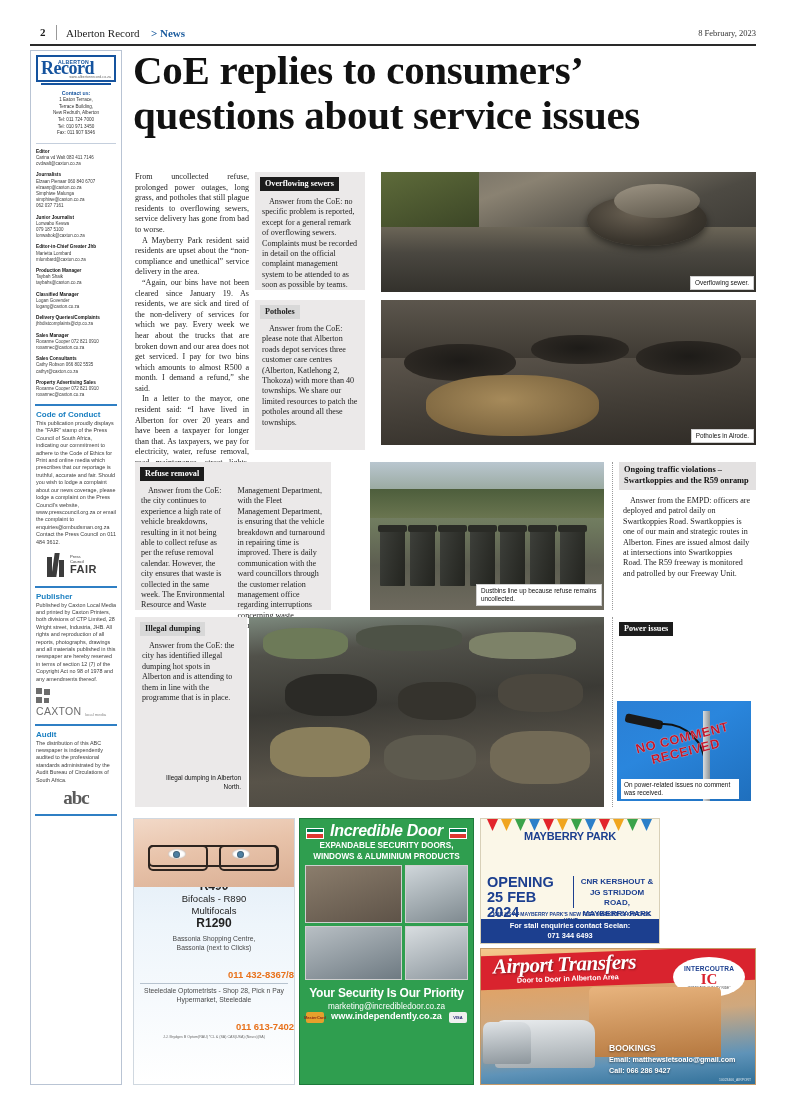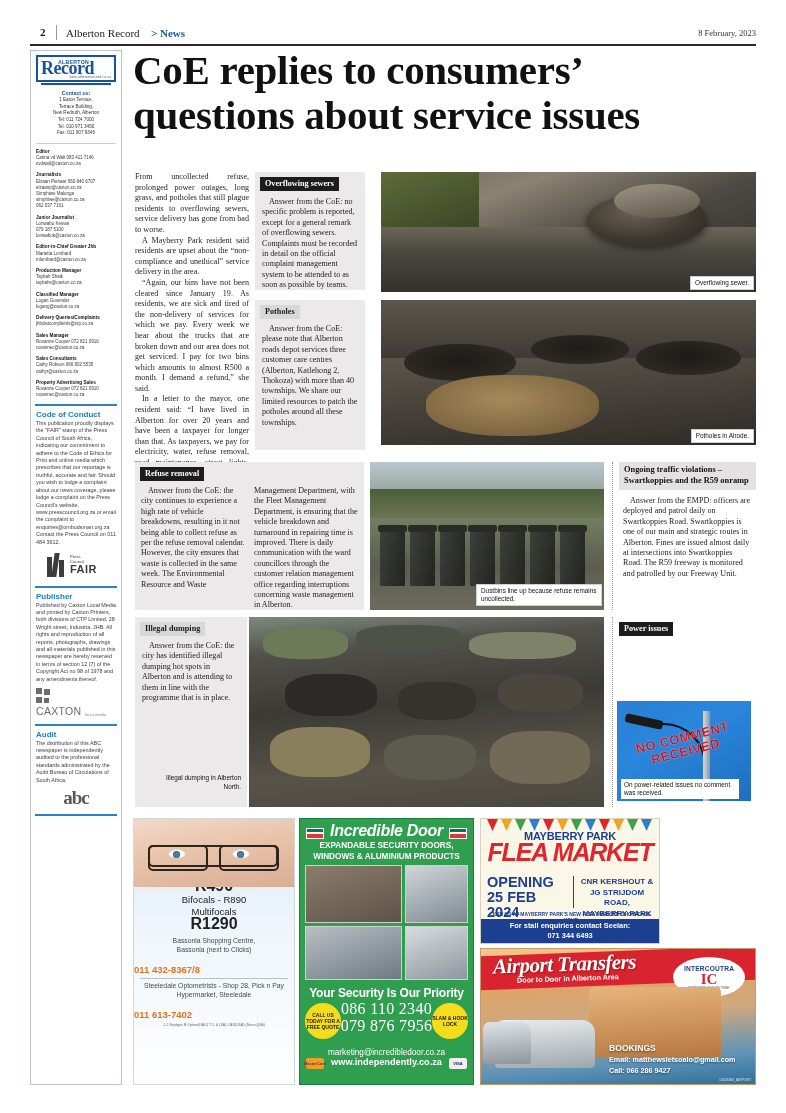--- a/index.html
+++ b/index.html
@@ -291,21 +291,21 @@
     background: radial-gradient(ellipse at 50% 45%, #1d1b18 0%, #2c2823 70%);
   }
   .pot-mud {
     position: absolute; border-radius: 45%;
     background: radial-gradient(ellipse at 45% 40%, #a68a5a 0%, #7d6640 70%, #5a492c 100%);
   }
 
   
   #refuse-panel {
     position: absolute; left: 135px; top: 462px;
-    width: 229px; height: 148px;
+    width: 196px; height: 148px;
     background: #ebe9e9;
   }
   #refuse-panel .qbox-head { margin: 4px 0 0 5px; }
   #refuse-panel .cols {
     display: flex; gap: 9px; padding: 5px 6px 0 6px;
   }
   #refuse-panel .cols > div {
     flex: 1;
     font-family: "Liberation Serif", serif;
     font-size: 8.1px; line-height: 10.4px; color: #1d1d1d;
@@ -497,28 +497,28 @@
     font-size: 12.5px; line-height: 14px; letter-spacing: -.4px;
     margin-top: 3px;
   }
   .optom-sub {
     text-align: center; color: #1a1a1a; font-weight: bold;
     font-size: 10.5px; margin-top: 3px; letter-spacing: -.2px;
   }
   .optom-line {
     text-align: center; color: #222; font-size: 9.5px; line-height: 12px;
   }
-  .optom-line b { font-size: 16px; }
+  .optom-line b { font-size: 12px; }
   .optom-addr {
     text-align: center; color: #4a4a4a; font-size: 6.8px;
     line-height: 8.5px; margin-top: 5px;
   }
   .optom-phone {
-    text-align: left; color: #e8721c; font-weight: bold;
-    font-size: 9.5px; margin-top: 10px;
+    text-align: right; color: #e8721c; font-weight: bold;
+    font-size: 9.5px; margin-top: 17px;
   }
   .optom-hr { height: 1px; background: #b7c3cf; margin: 3px 6px; }
   .optom-fine {
     text-align: center; color: #6a6a6a; font-size: 3.6px;
     margin-top: 3px;
   }
 
   
   #ad-door {
     position: absolute; left: 166px; top: 0;
@@ -990,26 +990,20 @@
     </div>
     <div class="door-sub">EXPANDABLE SECURITY DOORS,</div>
     <div class="door-sub">WINDOWS &amp; ALUMINIUM PRODUCTS</div>
     <div class="door-grid">
       <div class="door-img"></div>
       <div class="door-img b"></div>
       <div class="door-img c"></div>
       <div class="door-img d"></div>
     </div>
     <div class="door-priority">Your Security Is Our Priority</div>
-    <div style="position:relative;height:46px;">
-      <div class="door-badge" style="left:5px;top:3px;">CALL US TODAY FOR A FREE QUOTE</div>
-      <div class="door-badge" style="right:5px;top:3px;">SLAM &amp; HOOK LOCK</div>
-      <div class="door-phones">086 110 2340</div>
-      <div class="door-phones">079 876 7956</div>
-    </div>
     <div class="door-email">marketing@incredibledoor.co.za</div>
     <div style="position:relative;height:14px;">
       <div class="paycard" style="left:6px;top:1px;background:#e6a02c;color:#8a2a1a;">MasterCard</div>
       <div class="paycard" style="right:6px;top:1px;background:#f0f0f0;color:#1a1a6e;">VISA</div>
       <div class="door-web">www.independently.co.za</div>
     </div>
   </div>
 
   <div id="ad-flea">
     <div class="flea-bunting">
@@ -1020,21 +1014,20 @@
       <div class="bflag" style="left:62px;background:#e2242b;"></div>
       <div class="bflag" style="left:76px;background:#f0a51e;"></div>
       <div class="bflag" style="left:90px;background:#3aa34a;"></div>
       <div class="bflag" style="left:104px;background:#2a7fc9;"></div>
       <div class="bflag" style="left:118px;background:#e2242b;"></div>
       <div class="bflag" style="left:132px;background:#f0a51e;"></div>
       <div class="bflag" style="left:146px;background:#3aa34a;"></div>
       <div class="bflag" style="left:160px;background:#2a7fc9;"></div>
     </div>
     <div class="flea-park">MAYBERRY PARK</div>
-    <div class="flea-market">FLEA MARKET</div>
     <div class="flea-left">
       <div class="flea-opening">OPENING</div>
       <div class="flea-date">25 FEB 2024</div>
       <div class="flea-weekend">OPEN EVERY WEEKEND</div>
     </div>
     <div class="flea-vbar"></div>
     <div class="flea-right">
       <div>CNR KERSHOUT &amp;</div>
       <div>JG STRIJDOM ROAD,</div>
       <div>MAYBERRY PARK</div>

